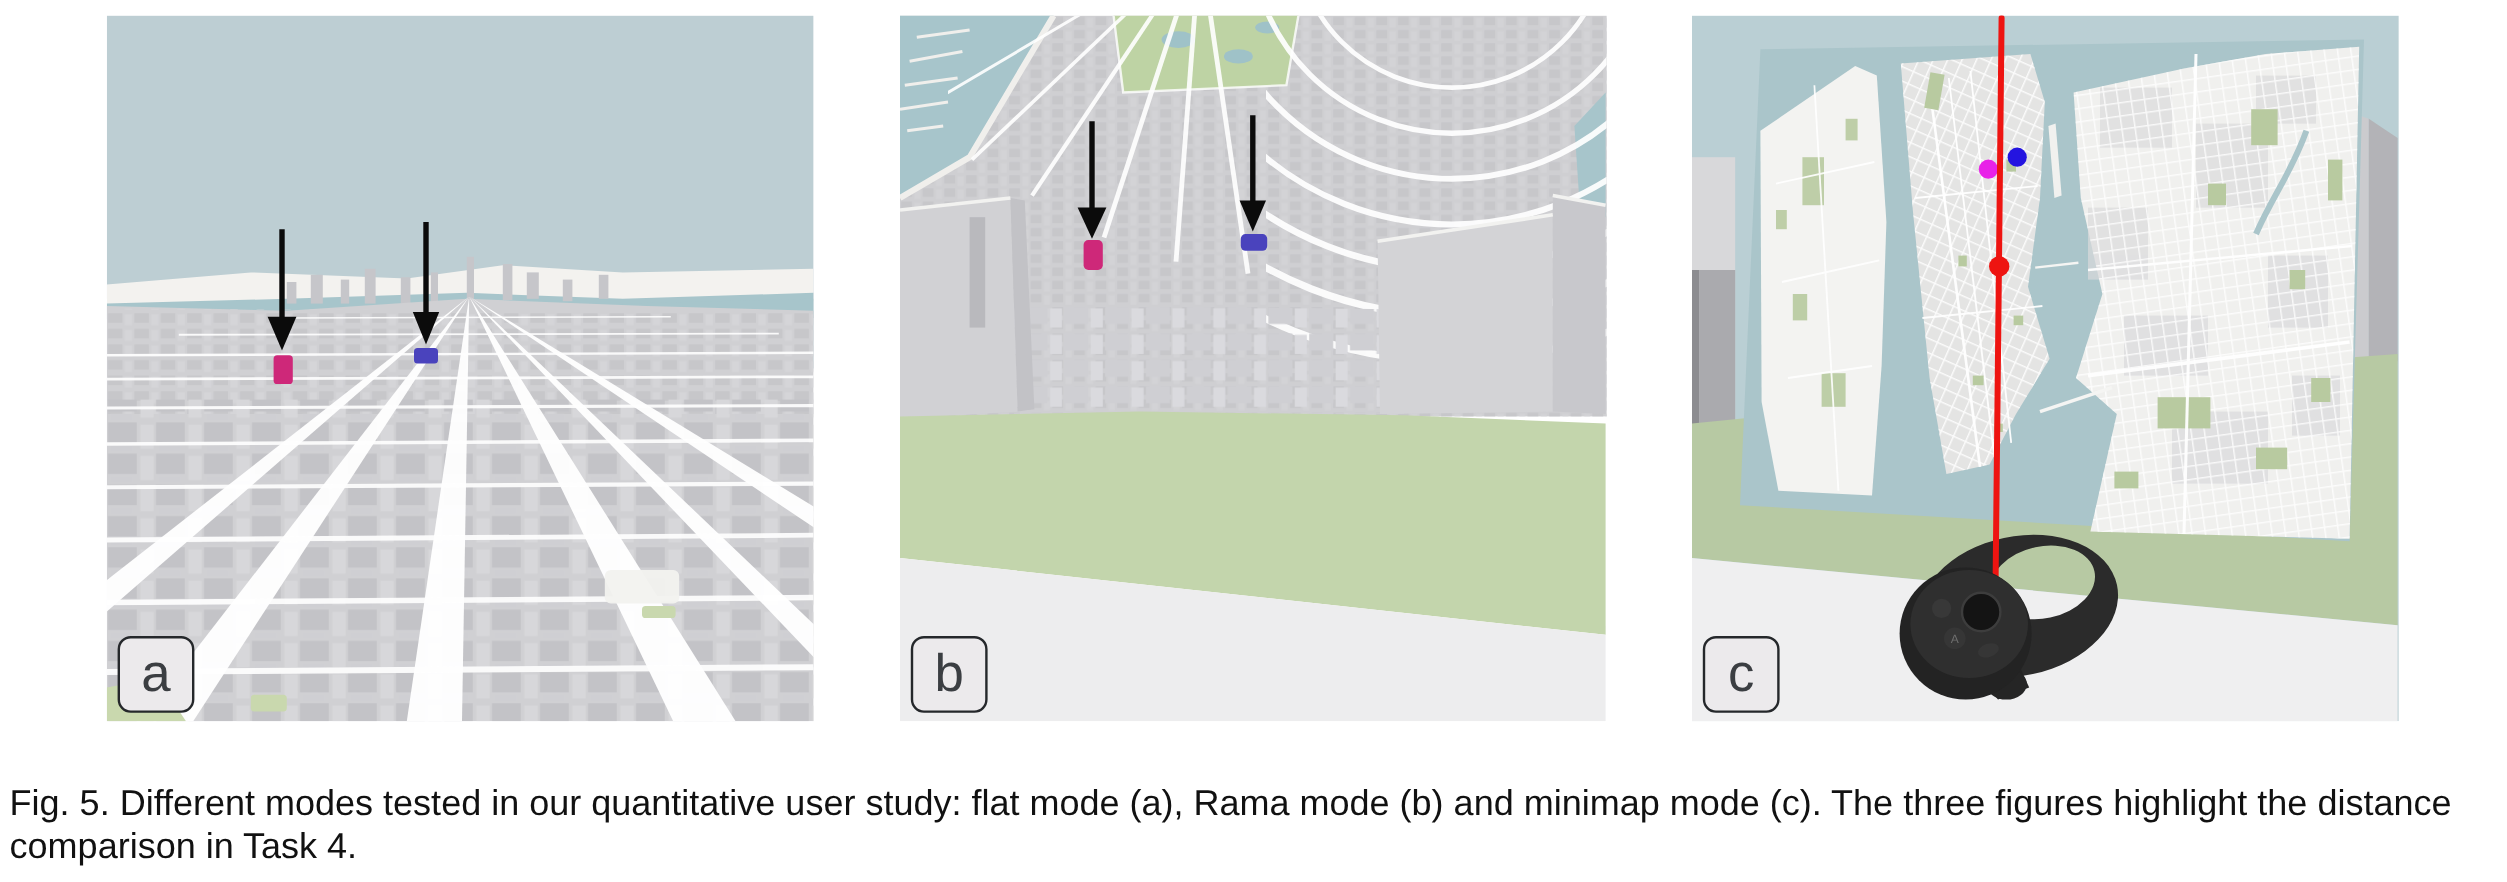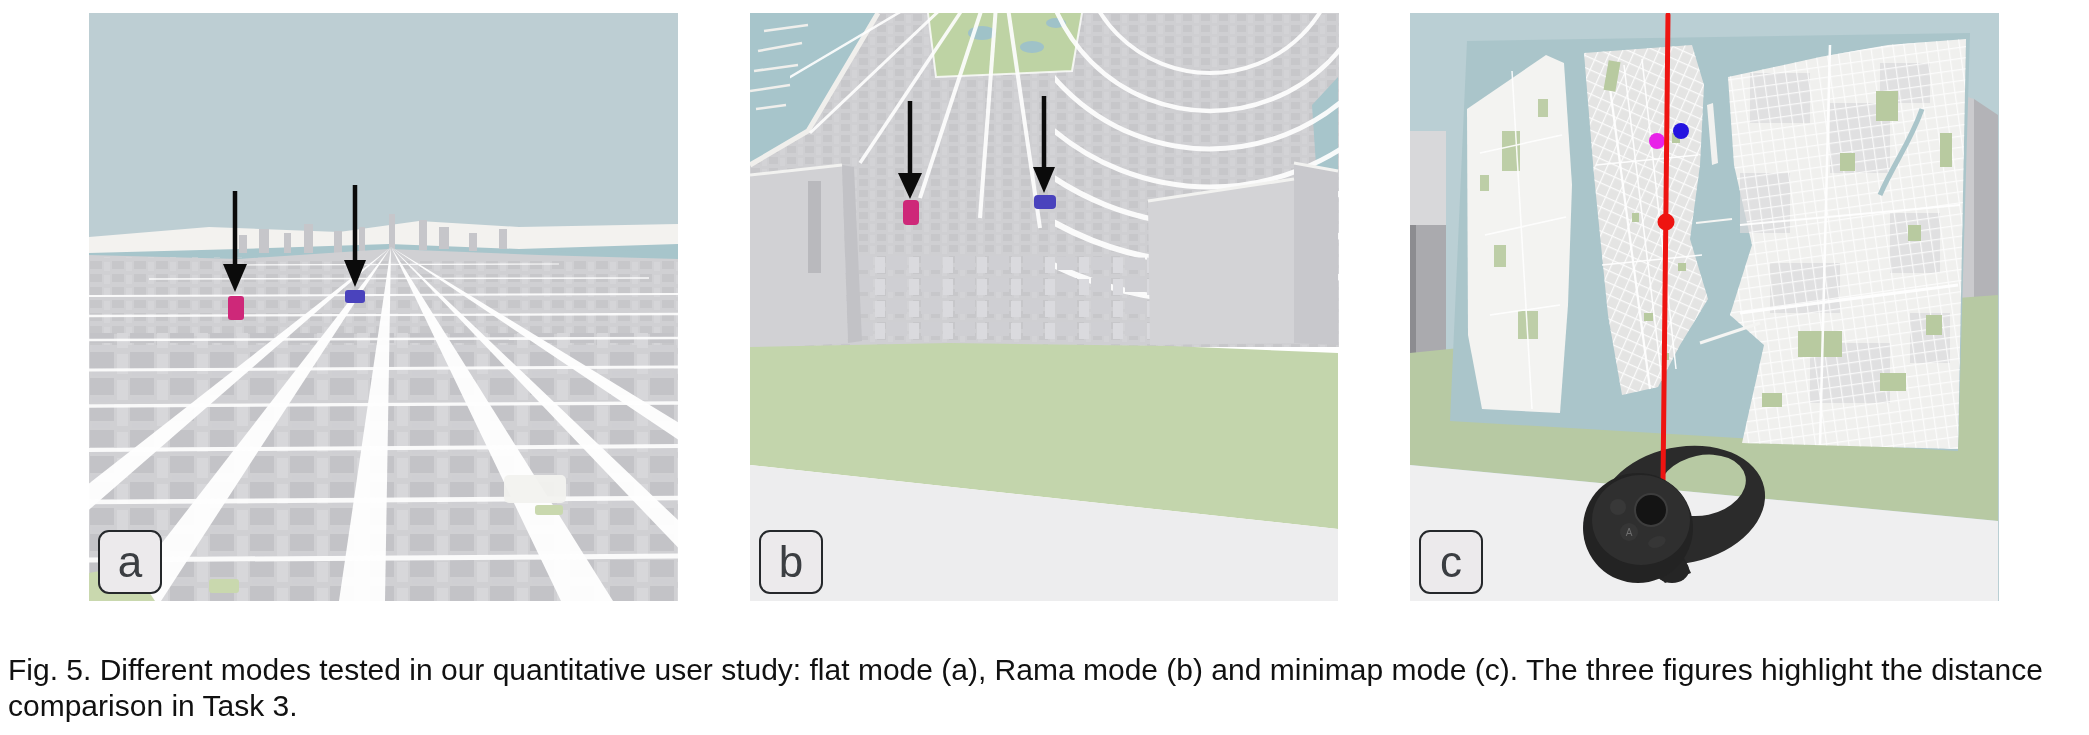--- a/index.html
+++ b/index.html
@@ -341,14 +341,14 @@
         <circle cx="219" cy="519" r="9" fill="#363636"></circle>
         <text x="219" y="523" font-size="10" fill="#6f6f6f" text-anchor="middle" font-family="Liberation Sans, sans-serif">A</text>
         <ellipse cx="247" cy="529" rx="9" ry="5.5" fill="#363636" transform="rotate(-18 247 529)"></ellipse>
       </g>
     </svg>
     <div class="panel-label">
       <span>c</span>
     </div>
   </div>
 
-  <div class="caption">Fig. 5. Different modes tested in our quantitative user study: flat mode (a), Rama mode (b) and minimap mode (c). The three figures highlight the distance comparison in Task 3.</div>
+  <div class="caption">Fig. 5. Different modes tested in our quantitative user study: flat mode (a), Rama mode (b) and minimap mode (c). The three figures highlight the distance comparison in Task 4.</div>
 </div>
 
 </body></html>

